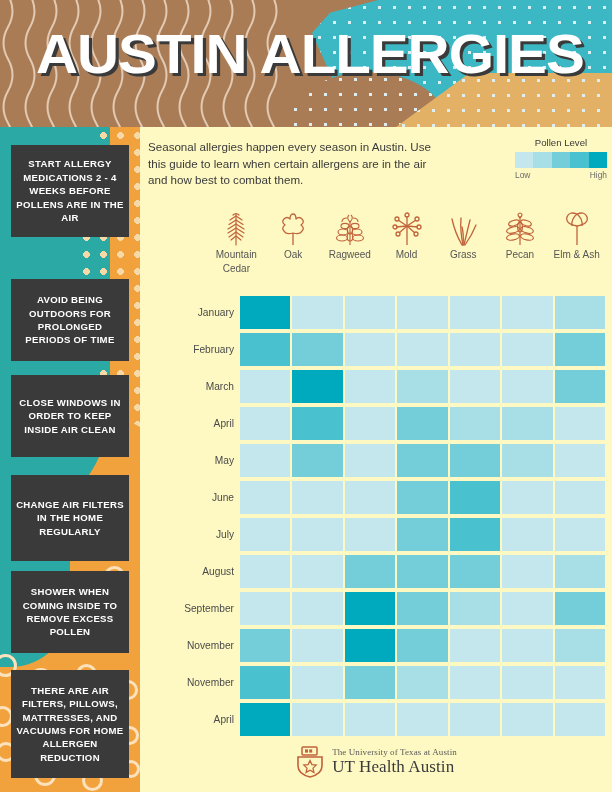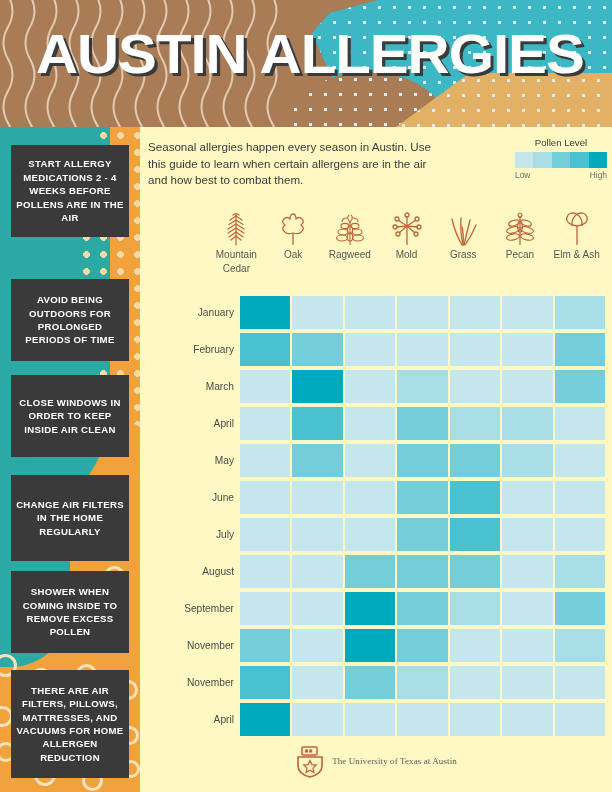--- a/index.html
+++ b/index.html
@@ -482,15 +482,16 @@
   <div class="footer">
     <svg width="30" height="32" viewBox="0 0 30 32">
       <rect x="7" y="1" width="15" height="8" rx="1" fill="none" stroke="#C1623A" stroke-width="1.5"></rect>
       <rect x="10" y="3.4" width="3" height="3.2" fill="#C1623A"></rect>
       <rect x="14.2" y="3.4" width="3" height="3.2" fill="#C1623A"></rect>
       <path d="M3 11 h24 v9 q0 8 -12 11 q-12 -3 -12 -11 z" fill="none" stroke="#C1623A" stroke-width="1.6"></path>
       <path d="M15 14.5 l1.9 4.1 4.3 .5 -3.2 3 .9 4.3 -3.9 -2.2 -3.9 2.2 .9 -4.3 -3.2 -3 4.3 -.5 z" fill="none" stroke="#C1623A" stroke-width="1.3"></path>
     </svg>
     <div class="ut-text">
       <div class="ut-line1">The University of Texas at Austin</div>
+      <div class="ut-line2">UT Health Austin</div>
     </div>
   </div>
 </div>
 
 </body></html>

